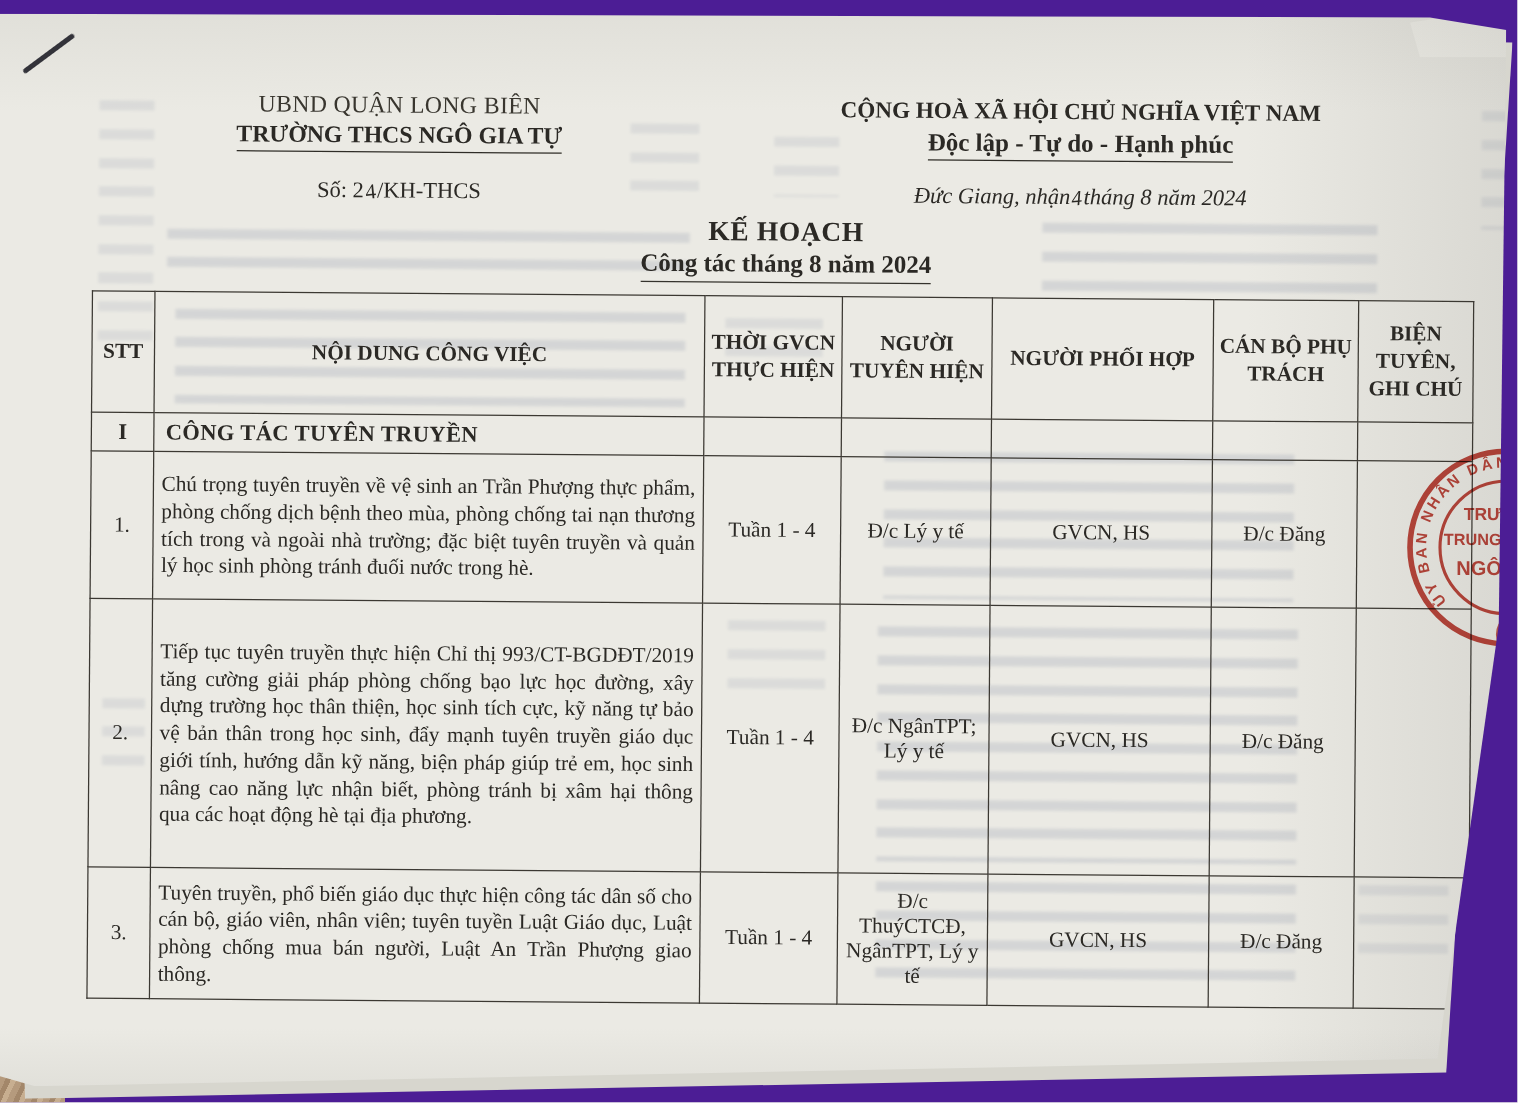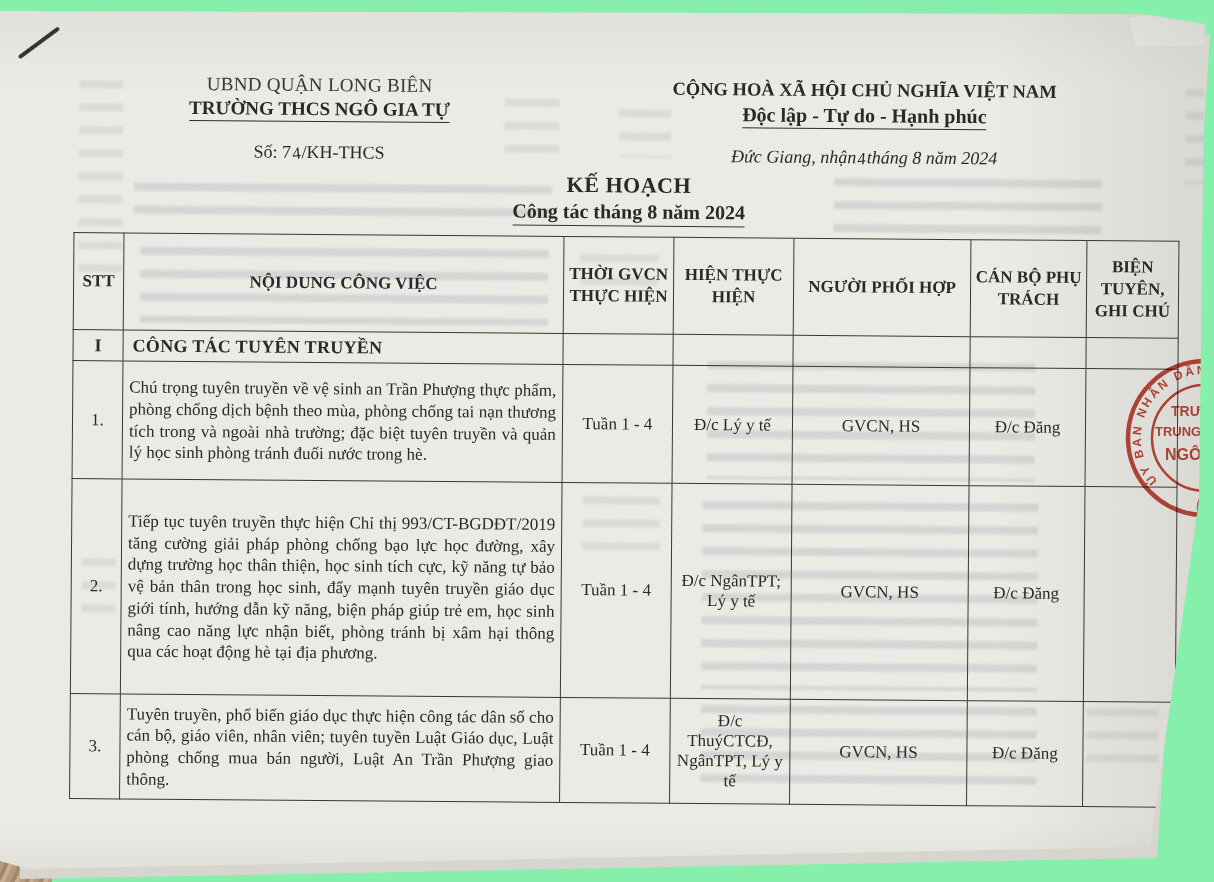--- a/index.html
+++ b/index.html
@@ -1,17 +1,17 @@
 <!DOCTYPE html>
 <html><head>
 <meta charset="utf-8">
 <style>
   html,body{margin:0;padding:0;}
   body{font-family:"Liberation Serif","DejaVu Serif",serif;}
-  .stage{position:relative;width:1214px;height:882px;overflow:hidden;background:#86efac;}
+  .stage{position:relative;width:1214px;height:882px;overflow:hidden;background:#4c1d95;}
 
   
   .tan-corner{position:absolute;left:0;top:738px;width:52px;height:144px;
     background:
       repeating-linear-gradient(115deg,#b59a7d 0 5px,#a3876a 5px 9px,#c7ae90 9px 13px),
       #b59a7d;
     filter:blur(.6px);}
   .under-sheet{position:absolute;left:0;top:0;width:1214px;height:882px;background:#d7d6ce;
     clip-path:polygon(0 18px,1210px 34px,1157px 858px,20px 879px);}
   .paper{position:absolute;left:0;top:0;width:1214px;height:882px;background:#ebeae4;
@@ -94,21 +94,21 @@
       <div class="ghost" style="left:710px;top:356px;width:328px;height:118px"></div>
       <div class="ghost lite" style="left:586px;top:492px;width:78px;height:66px"></div>
       <div class="ghost" style="left:706px;top:496px;width:336px;height:188px"></div>
       <div class="ghost lite" style="left:86px;top:558px;width:34px;height:58px"></div>
       <div class="ghost" style="left:706px;top:700px;width:336px;height:92px"></div>
       <div class="ghost lite" style="left:1092px;top:700px;width:72px;height:58px"></div>
 
       <div class="hdr-left">
         <div class="l1">UBND QUẬN LONG BIÊN</div>
         <div class="l2"><span>TRƯỜNG THCS NGÔ GIA TỰ</span></div>
-        <div class="so"><span>Số: 7</span><span class="handwrite">4</span><span>/KH-THCS</span></div>
+        <div class="so"><span>Số: 2</span><span class="handwrite">4</span><span>/KH-THCS</span></div>
       </div>
 
       <div class="hdr-right">
         <div class="l1">CỘNG HOÀ XÃ HỘI CHỦ NGHĨA VIỆT NAM</div>
         <div class="l2"><span>Độc lập - Tự do - Hạnh phúc</span></div>
         <div class="date"><span>Đức Giang, nhận</span><span class="handwrite">4</span><span>tháng 8 năm 2024</span></div>
       </div>
 
       <div class="doc-title">
         <div class="t1">KẾ HOẠCH</div>
@@ -123,21 +123,21 @@
           <col style="width:120px">
             <col style="width:177px">
             <col style="width:116px">
             <col style="width:92px">
         </colgroup>
         <tbody>
             <tr style="height:97px">
           <th>STT</th>
           <th>NỘI DUNG CÔNG VIỆC</th>
           <th>THỜI GVCN THỰC HIỆN</th>
-          <th>HIỆN THỰC HIỆN</th>
+          <th>NGƯỜI TUYÊN HIỆN</th>
           <th>NGƯỜI PHỐI HỢP</th>
           <th>CÁN BỘ PHỤ TRÁCH</th>
           <th>BIỆN TUYÊN, GHI CHÚ</th>
         </tr>
         <tr class="section-row" style="height:31px">
           <td class="c">I</td>
           <td class="sec-title">CÔNG TÁC TUYÊN TRUYỀN</td>
           <td></td>
           <td></td>
           <td></td>

